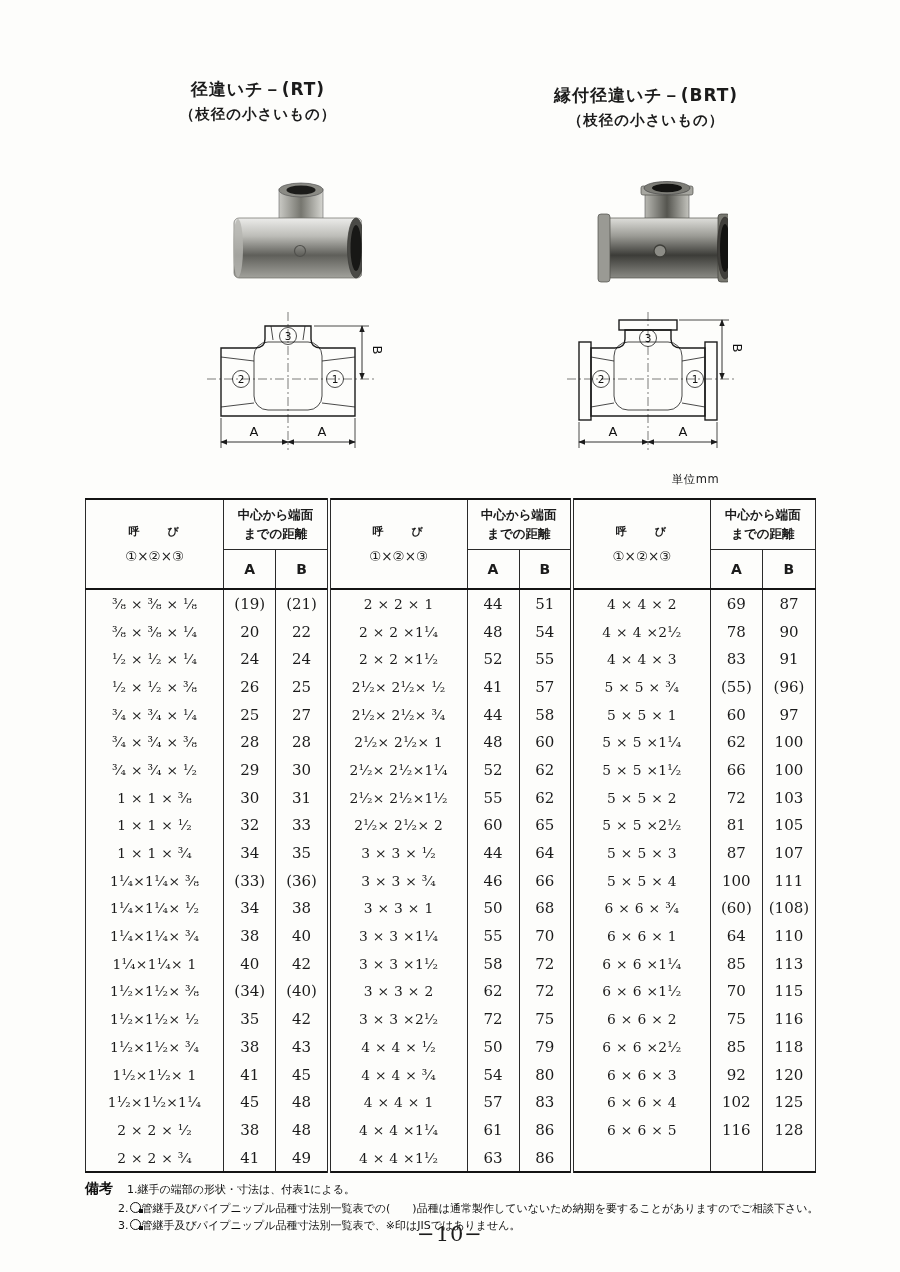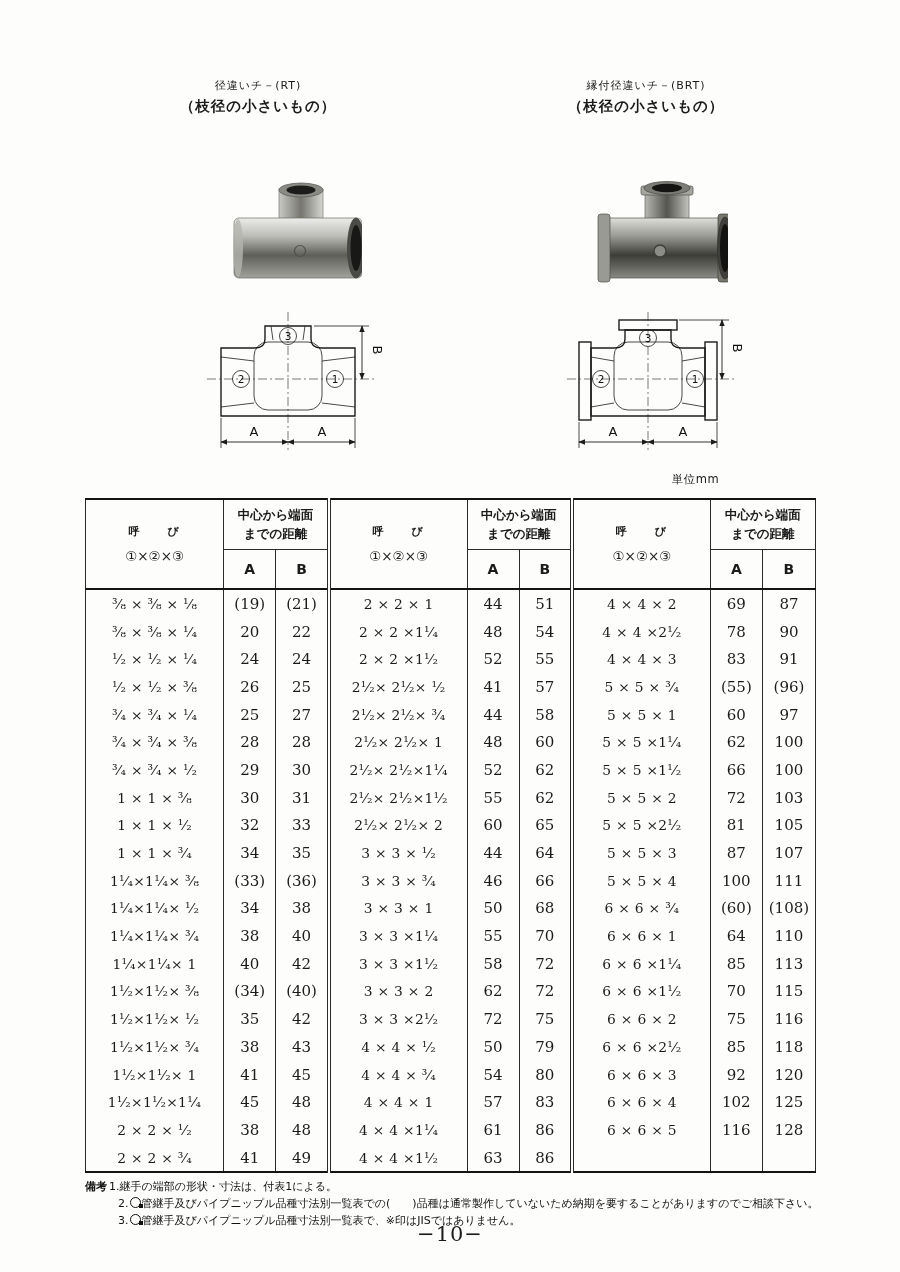--- a/index.html
+++ b/index.html
@@ -1,21 +1,21 @@
 <!DOCTYPE html>
 <html><head>
 <meta charset="utf-8">
 <style>
   html,body{margin:0;padding:0;background:#888;}
   .page{position:relative;width:900px;height:1272px;background:#fdfdfb;margin:0 auto;
         font-family:"DejaVu Sans",sans-serif;color:#1b1b1b;overflow:hidden;}
 
   
   .product{position:absolute;width:300px;text-align:center;}
-  .product .jp-title{font-size:11px;font-weight:400;letter-spacing:1px;}
+  .product .jp-title{font-size:17px;font-weight:700;letter-spacing:1px;}
   .product .jp-sub{font-size:14.5px;font-weight:600;margin-top:4px;letter-spacing:1px;}
   .product .en-title{font-size:14px;margin-top:10px;color:#222;}
 
   
   .photo{position:absolute;width:140px;height:105px;}
   .drawing{position:absolute;width:195px;height:152px;}
   svg{display:block;}
 
   .unit-label{position:absolute;left:588px;top:472px;width:215px;text-align:center;
               font-size:11.5px;letter-spacing:.5px;}
@@ -36,21 +36,21 @@
   thead tr.r2 th{border-bottom:2.2px solid #141414;}
   .h-name{border-bottom:2.2px solid #141414;}
   tbody td{height:27.7px;text-align:center;vertical-align:middle;padding:0 2px;}
   td.c-name{font-size:13.8px;letter-spacing:.3px;}
   td.c-num{font-size:15px;}
   .grp-start{border-left:4px double #2a2a2a !important;}
 
   
   .notes{position:absolute;left:85px;top:1178px;width:770px;
          font-size:11px;line-height:1.55;color:#111;}
-  .notes-label{font-weight:700;margin-right:2px;font-size:11px;}
+  .notes-label{font-weight:700;margin-right:14px;font-size:14px;}
   .note-row.indent{padding-left:33px;}
   .logo-icon{display:inline-block;width:9px;height:9px;border:1.4px solid #111;
              border-radius:50%;position:relative;vertical-align:-1px;margin:0 1px;}
   .logo-icon::after{content:"";position:absolute;right:-3px;bottom:-1px;width:4px;height:4px;background:#111;}
 
   .page-number{position:absolute;left:0;top:1222px;width:100%;text-align:center;
                font-size:21px;font-family:"DejaVu Serif",serif;letter-spacing:1px;}
 
   
   .ol{fill:none;stroke:#1c1c1c;stroke-width:1.4;}
@@ -62,21 +62,21 @@
 </style>
 </head>
 <body>
 
 <div class="page">
 
   <div class="product" style="left:108px;top:78px;">
     <div class="jp-title">径違いチ－(RT)</div>
     <div class="jp-sub">（枝径の小さいもの）</div>
   </div>
-  <div class="product" style="left:496px;top:78px;">
+  <div class="product" style="left:496px;top:84px;">
     <div class="jp-title">縁付径違いチ－(BRT)</div>
     <div class="jp-sub">（枝径の小さいもの）</div>
   </div>
 
   <div class="photo" style="left:222px;top:180px;">
     <svg width="140" height="105" viewBox="0 0 140 105">
       <defs>
         <linearGradient id="pg1" x1="0" y1="0" x2="0" y2="1">
           <stop offset="0" stop-color="#ececea"></stop>
             <stop offset="0.3" stop-color="#bdbdb8"></stop>

